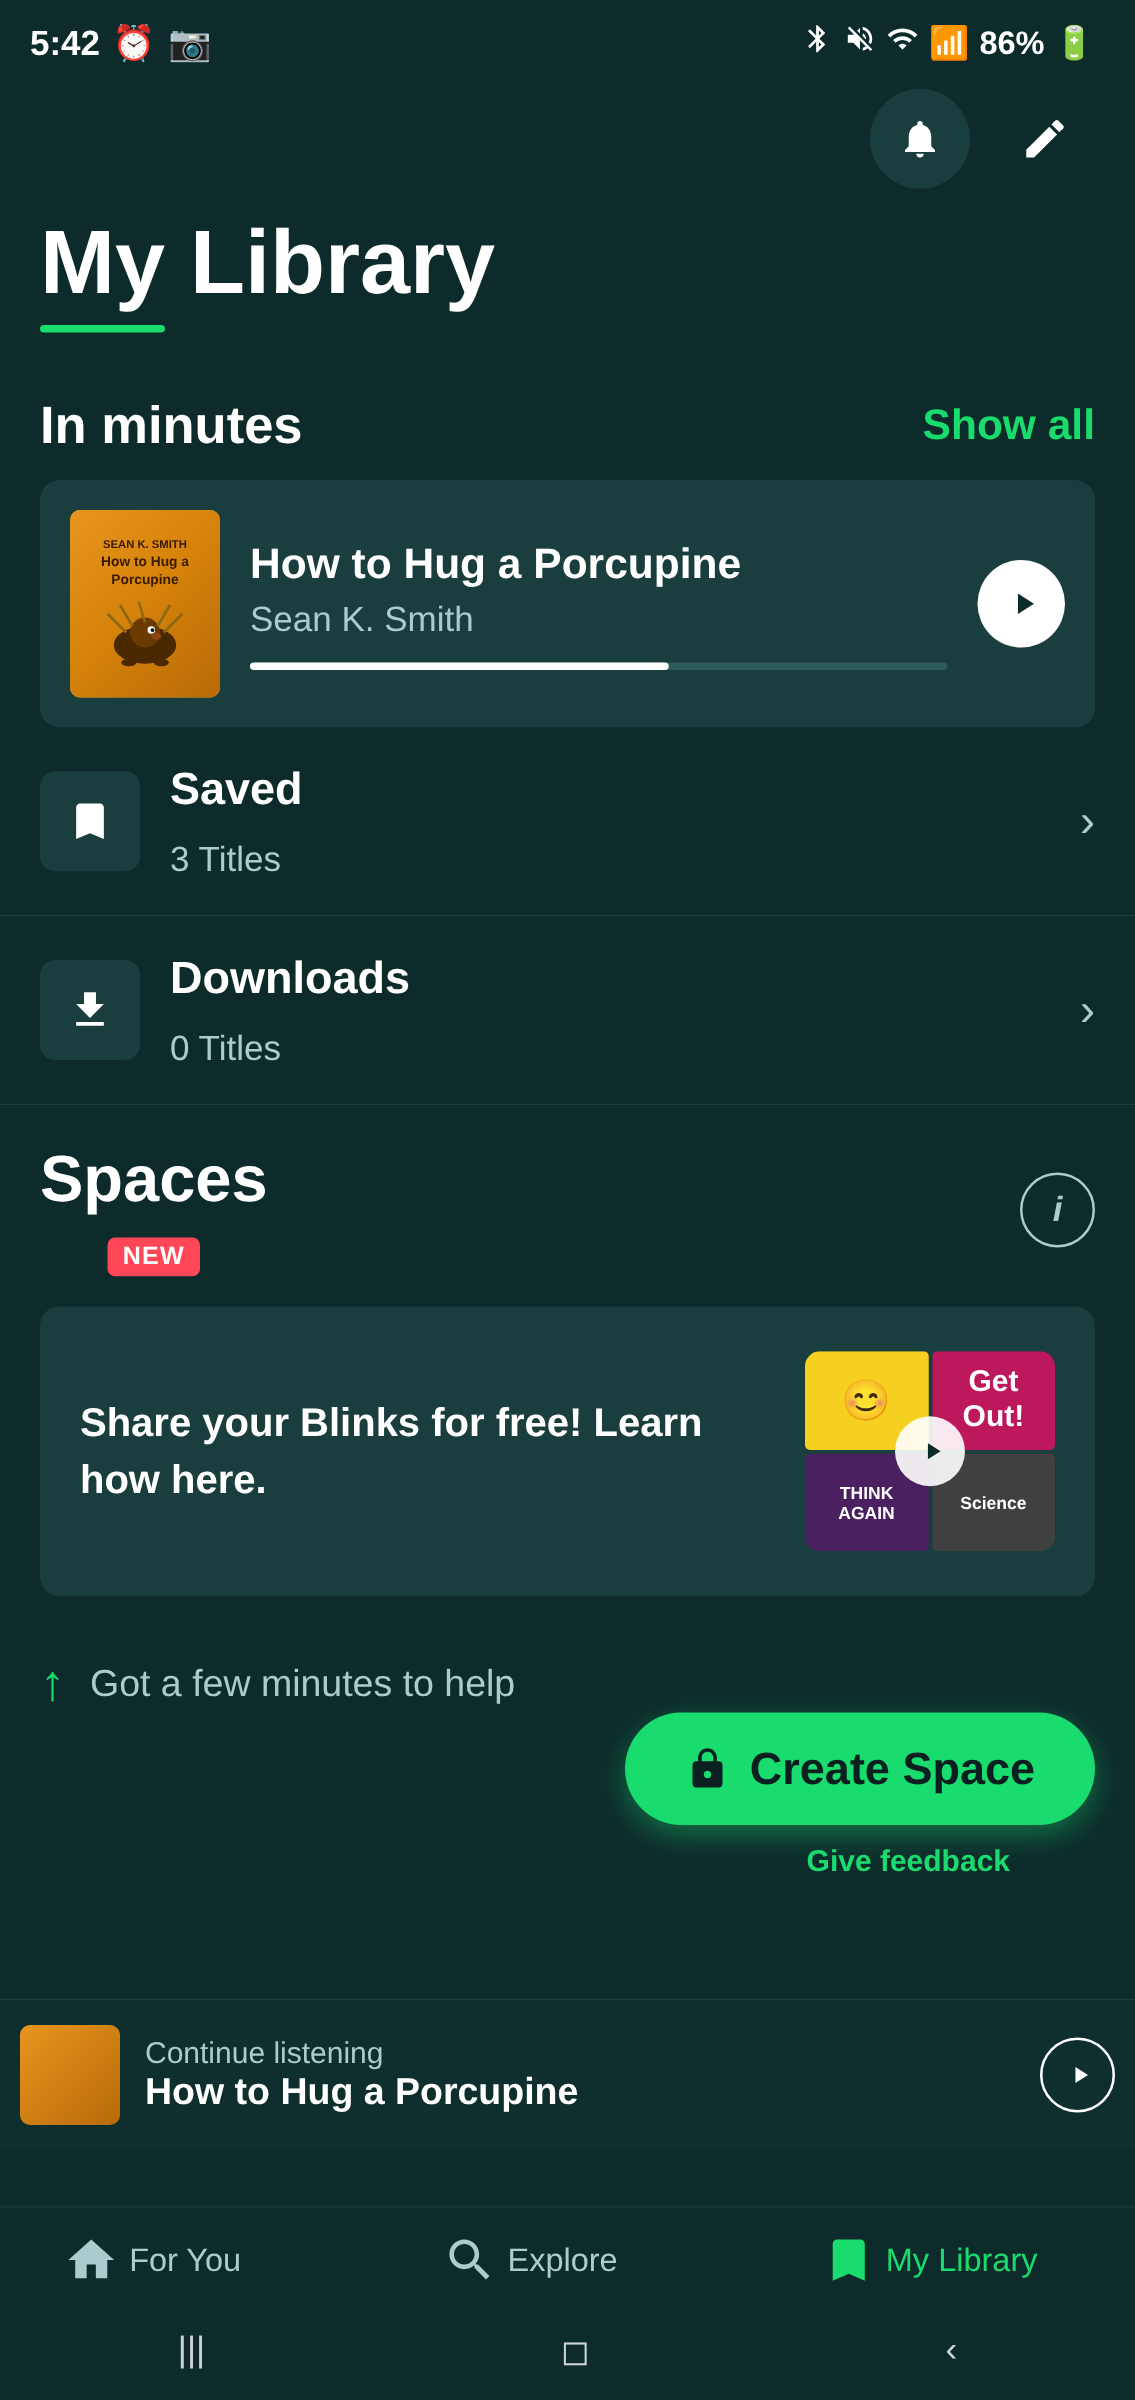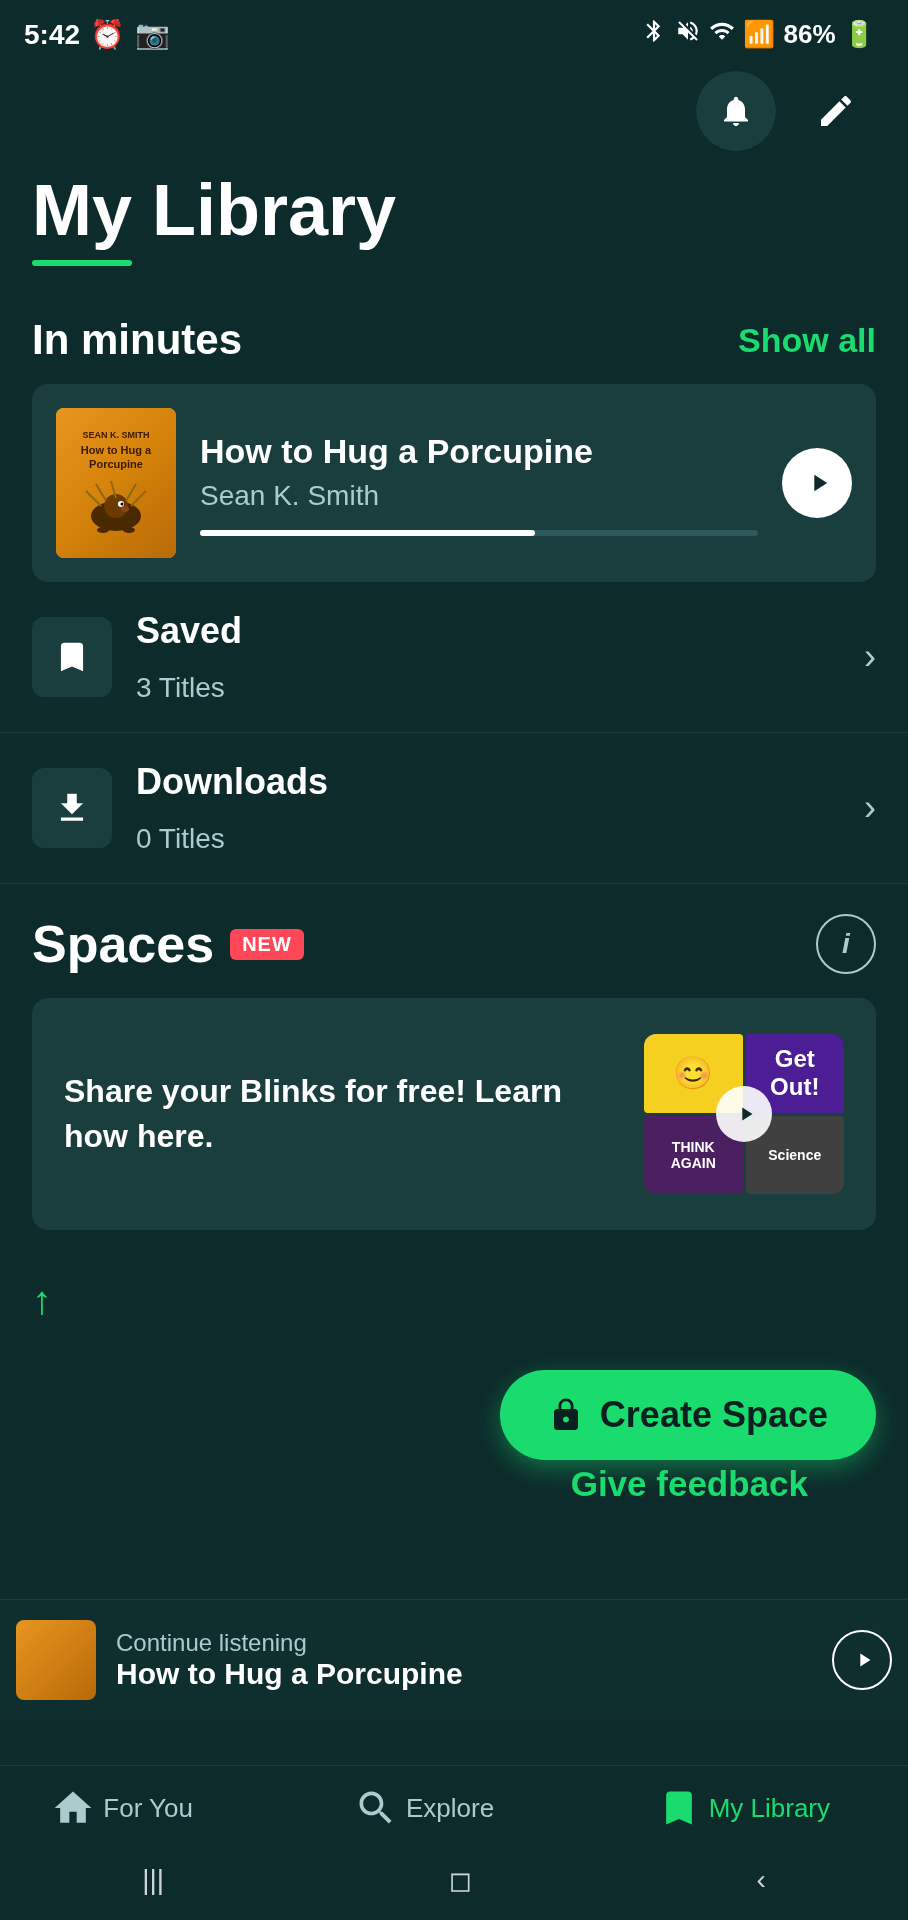--- a/index.html
+++ b/index.html
@@ -209,20 +209,21 @@
     .spaces-header {
       display: flex;
       align-items: center;
       justify-content: space-between;
       margin-bottom: 24px;
     }
     .spaces-title-group {
       display: flex;
       align-items: center;
       gap: 16px;
+      flex-direction: column;
     }
     .spaces-title {
       font-size: 52px;
       font-weight: 800;
       color: #ffffff;
     }
     .new-badge {
       background: #ff4757;
       color: #ffffff;
       font-size: 20px;
@@ -329,21 +330,21 @@
       box-shadow: 0 8px 24px rgba(26,219,109,0.4);
     }
     .create-space-btn svg { width: 36px; height: 36px; fill: #0a1f1f; }
 
     
     .give-feedback-link {
       position: absolute;
       right: 100px;
       bottom: 416px;
       color: #1adb6d;
-      font-size: 35px;
+      font-size: 24px;
       font-weight: 700;
       cursor: pointer;
     }
 
     
     .continue-bar {
       position: absolute;
       bottom: 200px;
       left: 0; right: 0;
       background: #0f2f2f;
@@ -566,39 +567,40 @@
   </div>
 
   <div class="share-blinks-card">
     <div class="share-blinks-text">Share your Blinks for free!
 Learn how here.</div>
     <div class="blinks-image-grid">
       <div class="grid-cell grid-cell-1" style="background:#f5d020;">
 
         <div style="display:flex;align-items:center;justify-content:center;height:100%;font-size:32px;">😊</div>
       </div>
-      <div class="grid-cell grid-cell-2" style="background:#4c1d95;">
+      <div class="grid-cell grid-cell-2" style="background:#be185d;">
         <div style="display:flex;align-items:center;justify-content:center;height:100%;font-size:24px;color:white;font-weight:700;text-align:center;">Get<br>Out!</div>
       </div>
       <div class="grid-cell grid-cell-3" style="background:#4a2060;">
         <div style="display:flex;align-items:center;justify-content:center;height:100%;font-size:14px;color:white;font-weight:700;text-align:center;">THINK<br>AGAIN</div>
       </div>
       <div class="grid-cell grid-cell-4" style="background:#404040;">
         <div style="display:flex;align-items:center;justify-content:center;height:100%;font-size:14px;color:white;font-weight:700;text-align:center;">Science</div>
       </div>
       <div class="blinks-play-overlay">
         <svg viewBox="0 0 24 24">
             <path d="M8 5v14l11-7z"></path>
           </svg>
       </div>
     </div>
   </div>
 
   <div class="feedback-row">
     <span class="feedback-arrow">↑</span>
+    <span class="feedback-text">Got a few minutes to help</span>
   </div>
 </div>
 
 <button class="create-space-btn">
   <svg viewBox="0 0 24 24">
     <path d="M18 8h-1V6c0-2.76-2.24-5-5-5S7 3.24 7 6v2H6c-1.1 0-2 .9-2 2v10c0 1.1.9 2 2 2h12c1.1 0 2-.9 2-2V10c0-1.1-.9-2-2-2zm-6 9c-1.1 0-2-.9-2-2s.9-2 2-2 2 .9 2 2-.9 2-2 2zm3.1-9H8.9V6c0-1.71 1.39-3.1 3.1-3.1 1.71 0 3.1 1.39 3.1 3.1v2z"></path>
   </svg>
   <span>Create Space</span>
 </button>
 

